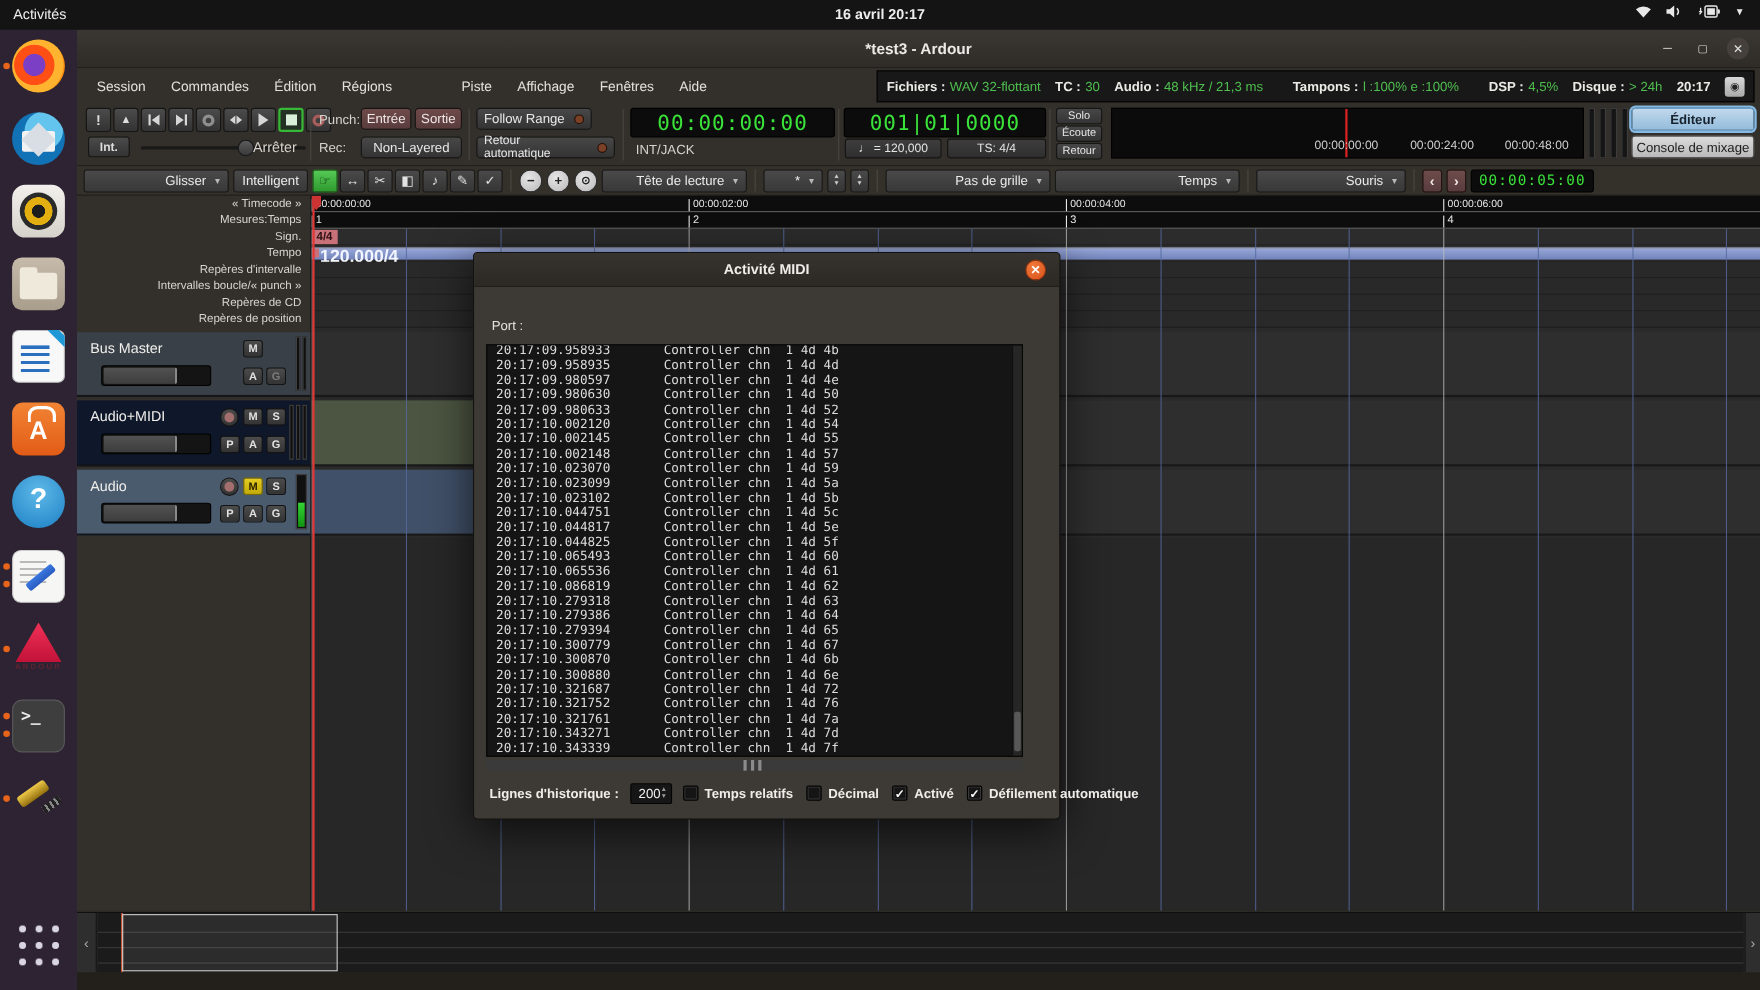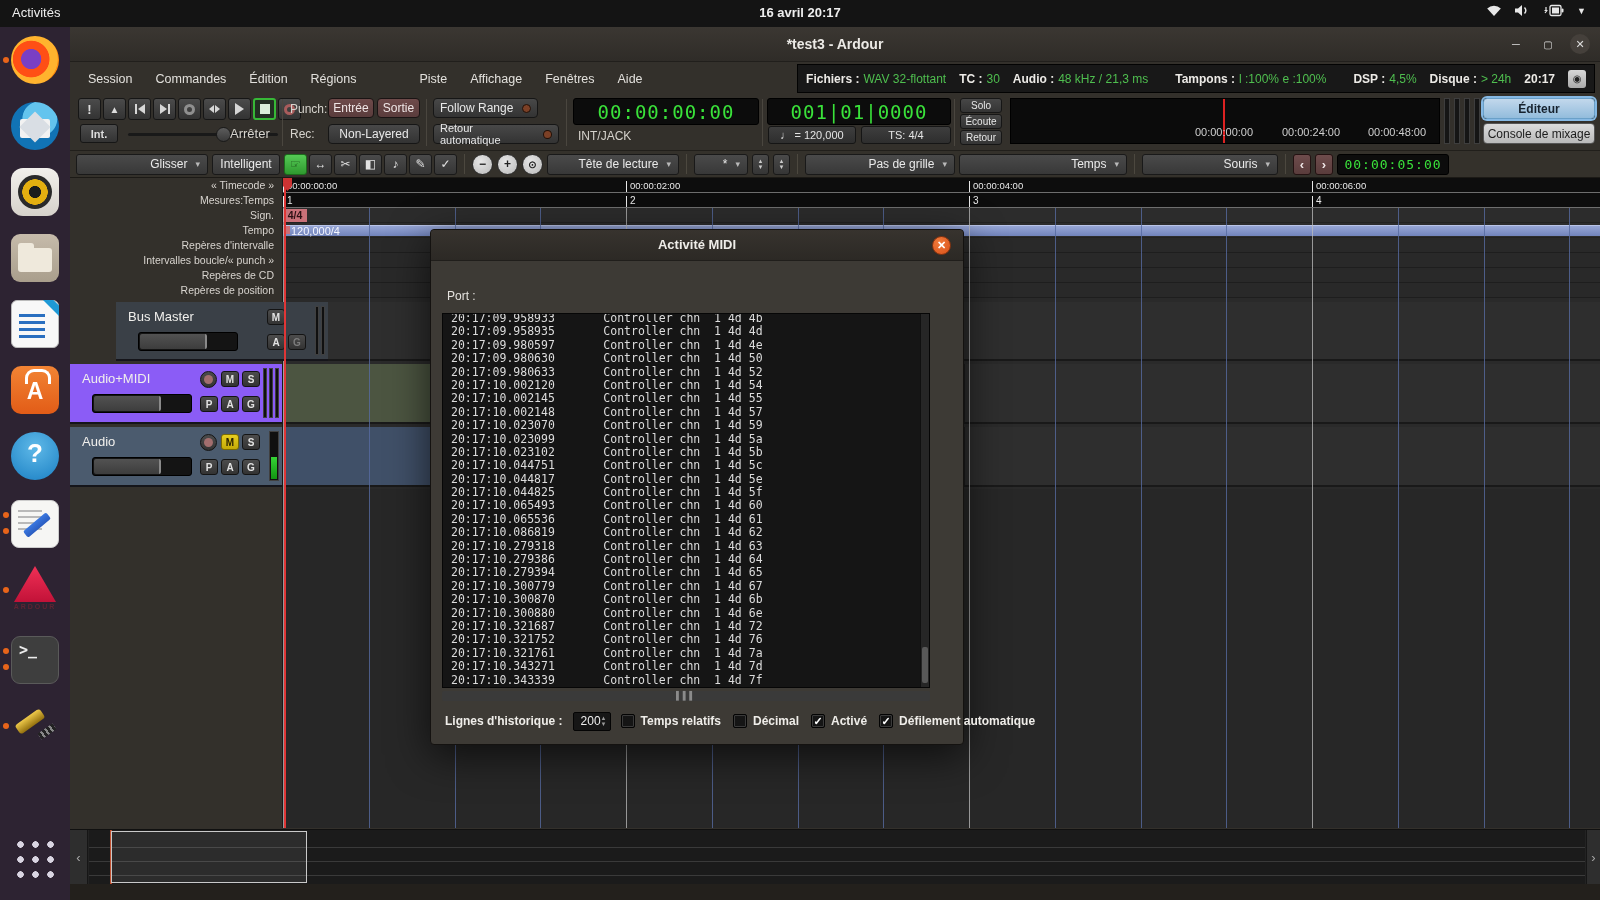--- a/index.html
+++ b/index.html
@@ -123,21 +123,21 @@
   #lane-tc{top:0;height:15px;background:#0d0d0d;border-bottom:1px solid #6e6e6e}
   #lane-bars{top:15px;height:15px;background:#0d0d0d;border-bottom:1px solid #6e6e6e}
   #lane-sign{top:30px;height:15px;background:#2c2c2c;border-bottom:1px solid #222}
   #lane-tempo{top:45px;height:15px;background:#2c2c2c;border-bottom:1px solid #222}
   .lane-marker{height:15px;background:#292929;border-bottom:1px solid #1e1e1e}
   .rtick{position:absolute;top:3px;bottom:0;width:1px;background:#e8e8e8}
   .rticklabel{position:absolute;top:2px;font-size:9.5px;color:#e9e9e9;white-space:nowrap}
   .rbarnum{position:absolute;top:2px;font-size:10px;color:#e9e9e9}
   #sign-tag{position:absolute;left:0;top:1px;width:24px;height:13px;background:#c97179;color:#2b1114;font-size:10.5px;font-weight:bold;text-align:center;line-height:13px}
   #tempo-bar{position:absolute;left:0;right:0;top:2px;height:11px;background:linear-gradient(#97a6d6,#7183bb);border-top:1px solid #b9c4e8}
-  #tempo-bar span{position:absolute;left:8px;top:-1px;font-size:11px;font-weight:normal;color:#f4f6ff}
+  #tempo-bar span{position:absolute;left:8px;top:-1px;font-size:16px;font-weight:bold;color:#f4f6ff}
   #tempo-tag{position:absolute;left:0;top:0;width:7px;height:8px;background:#c97179}
   .gridline{position:absolute;top:30px;bottom:0;width:1px}
   .gridline.bar{background:rgba(190,190,190,.75)}
   .gridline.beat{background:rgba(86,106,160,.8)}
   #playhead{position:absolute;left:1px;top:0;bottom:0;width:2px;background:#e03636;z-index:8}
   #ph-flag{position:absolute;left:0;top:0;width:9px;height:13px;background:#cc3333;clip-path:polygon(0 0,100% 0,100% 62%,50% 100%,0 62%);z-index:9}
   .trow{position:absolute;left:0;right:0;background:#2e2e2e;border-bottom:2px solid #191919}
   .trow .region{position:absolute;left:0;top:0;bottom:0;width:682px;border-right:1px solid #1c1c1c}
   #canvas-rest{position:absolute;left:0;right:0;bottom:0;background:#272727}
 
@@ -451,32 +451,32 @@
             <div class="rlabel">« Timecode »</div>
             <div class="rlabel">Mesures:Temps</div>
             <div class="rlabel">Sign.</div>
             <div class="rlabel">Tempo</div>
             <div class="rlabel">Repères d'intervalle</div>
             <div class="rlabel">Intervalles boucle/« punch »</div>
             <div class="rlabel">Repères de CD</div>
             <div class="rlabel">Repères de position</div>
           </div>
         <div id="track-headers">
-            <div class="thead" style="top: 124px; height: 59px; background: rgb(58, 64, 71); margin-left: 46px;">
+            <div class="thead" style="top: 124px; height: 59px; background: rgb(58, 64, 71);">
               <div class="tname">Bus Master</div>
               <div class="thbtn" style="left: 151px; top: 7px;">M</div>
               <div class="thbtn" style="left: 151px; top: 32px;">A</div>
               <div class="thbtn dim" style="left: 172px; top: 32px;">G</div>
               <div class="fader" style="top: 30px;"></div>
               <div class="hmeters">
                 <span></span>
                 <span></span>
               </div>
             </div>
-            <div class="thead" style="top: 186px; height: 60px; background: #8b5cf6;">
+            <div class="thead" style="top: 186px; height: 60px; background: #0f172a;">
               <div class="tname">Audio+MIDI</div>
               <div class="rec" style="left: 130px; top: 7px;"></div>
               <div class="thbtn" style="left: 151px; top: 7px;">M</div>
               <div class="thbtn" style="left: 172px; top: 7px;">S</div>
               <div class="thbtn" style="left: 130px; top: 32px;">P</div>
               <div class="thbtn" style="left: 151px; top: 32px;">A</div>
               <div class="thbtn" style="left: 172px; top: 32px;">G</div>
               <div class="fader" style="top: 30px;"></div>
               <div class="hmeters">
                 <span></span>

